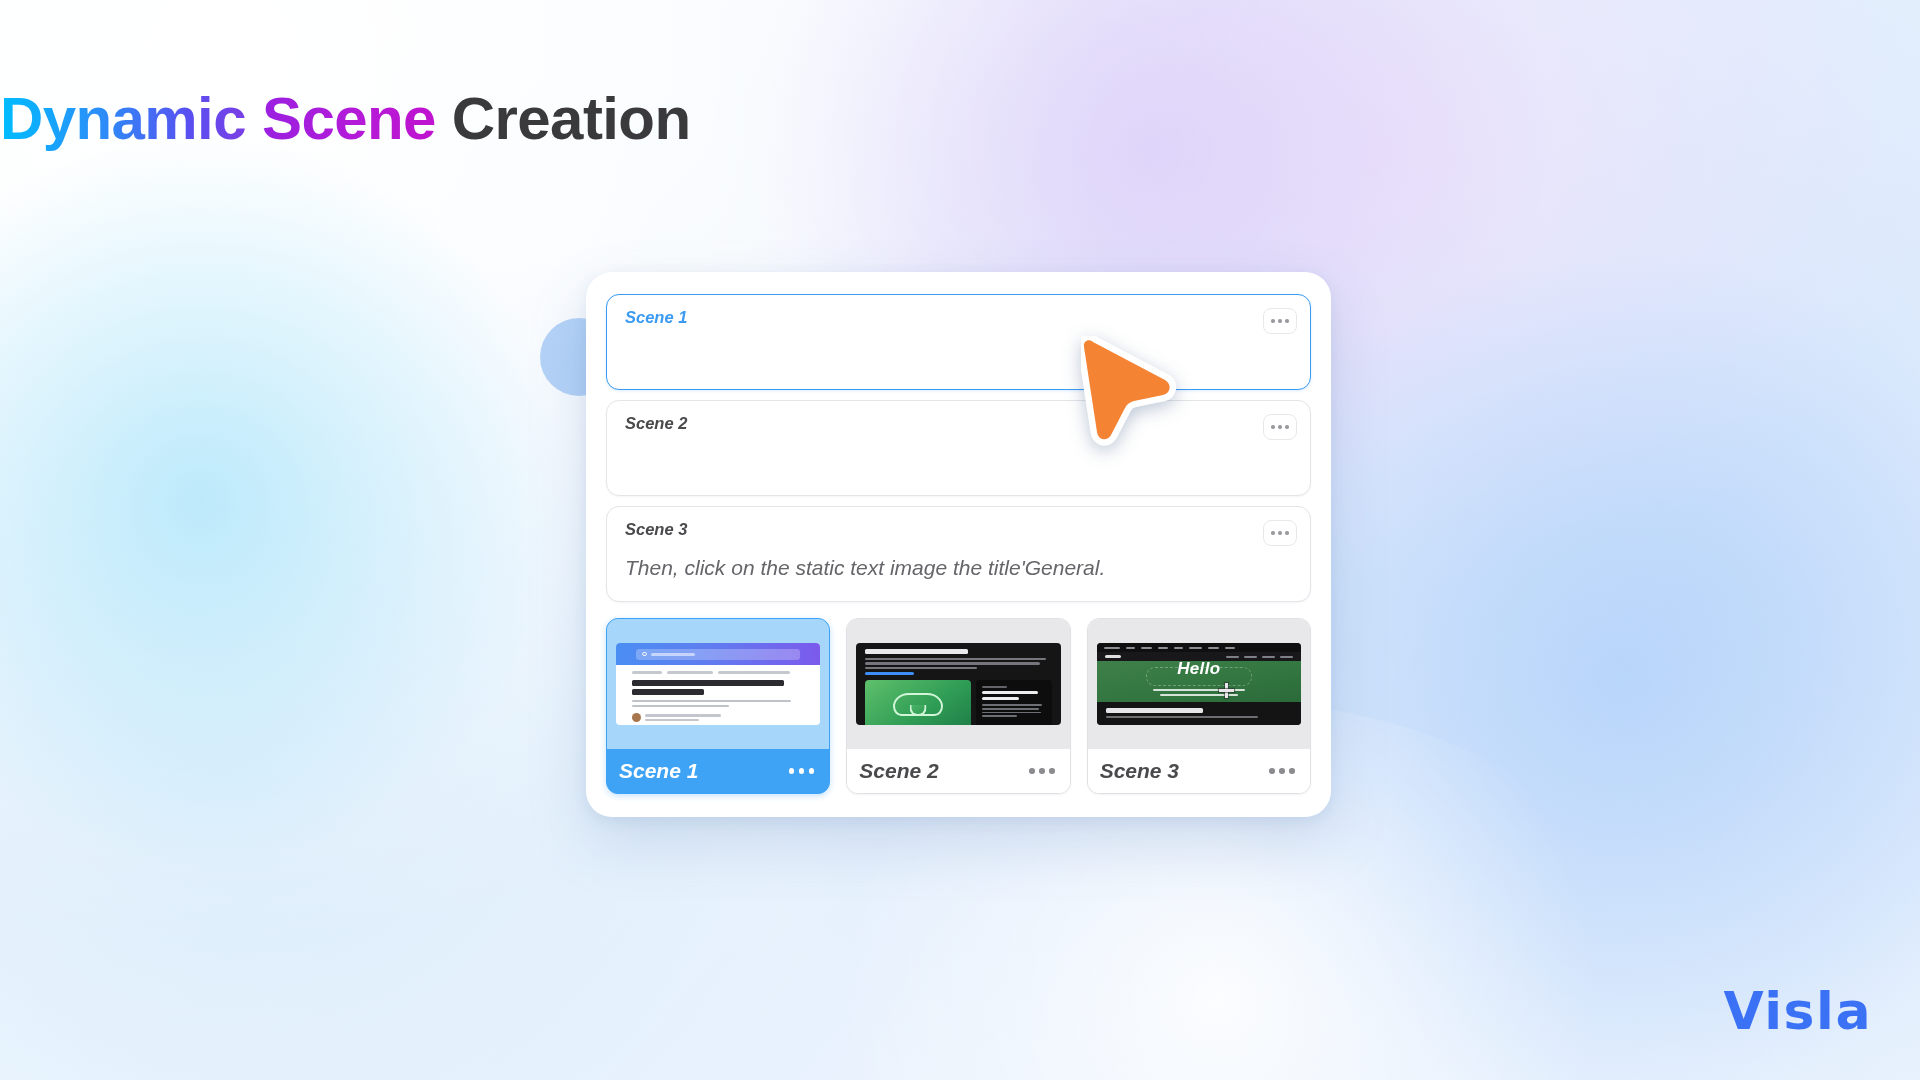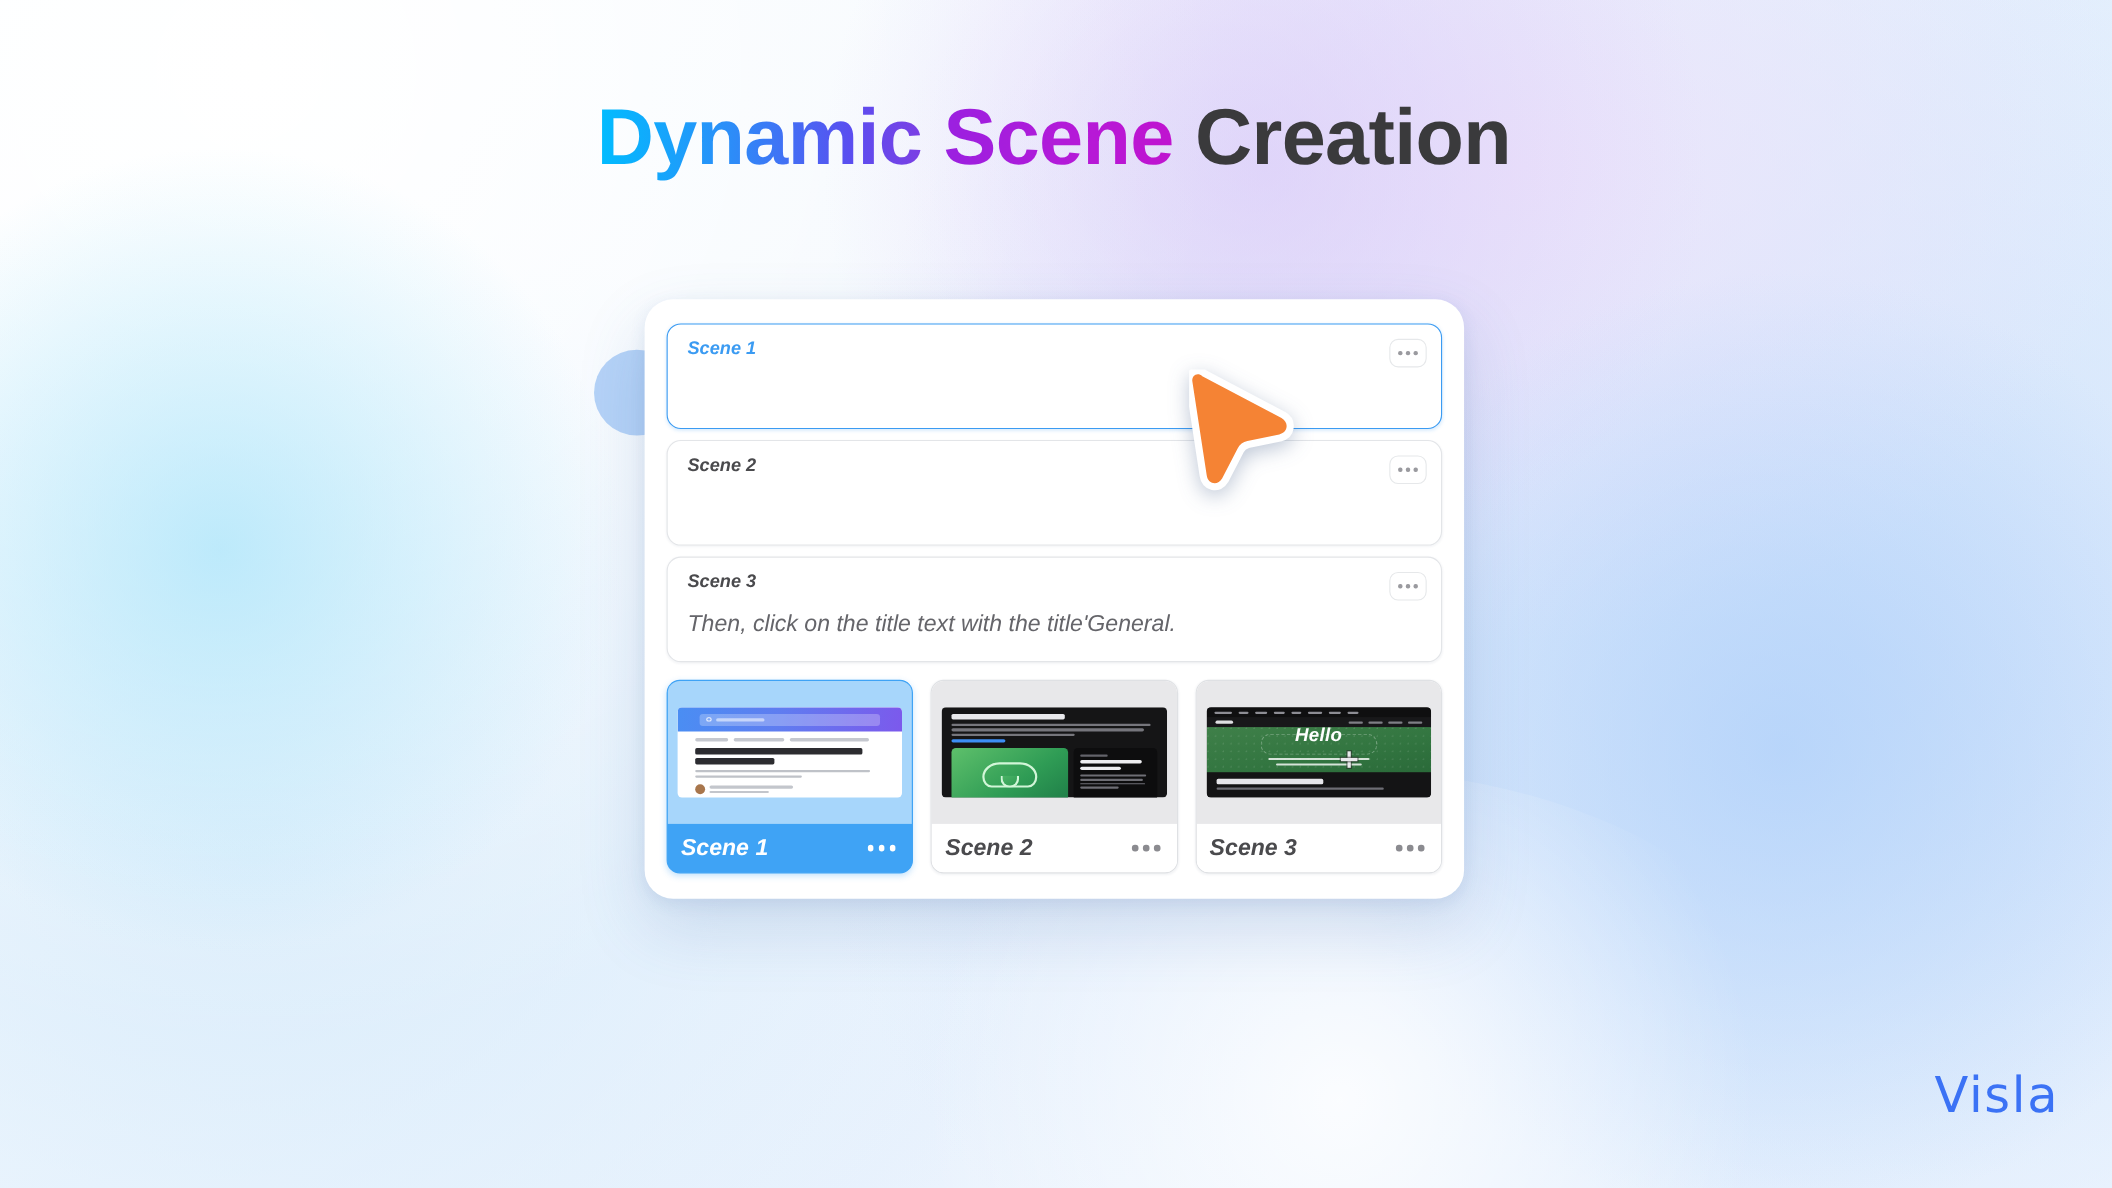--- a/index.html
+++ b/index.html
@@ -35,22 +35,22 @@
   #blob-white { left: 40%; bottom: -220px; width: 900px; height: 600px;
                 background: radial-gradient(circle, rgba(255,255,255,.85) 0%, rgba(255,255,255,0) 70%); }
   #dot-a { left: 540px; top: 318px; width: 78px; height: 78px; background: rgba(125,177,240,.55); }
   #dot-b { left: 600px; top: 300px; width: 48px; height: 48px; background: rgba(125,177,240,.45); }
 
   
   #headline {
     position: absolute;
     top: 84px;
     left: 0; right: 4px;
-    text-align: center;
-    font-size: 72px;
+    text-align: left;
+    font-size: 60px;
     font-weight: 700;
     letter-spacing: -.6px;
     white-space: nowrap;
   }
   .w-dynamic {
     background: linear-gradient(90deg, #00bdff 0%, #2d8cf8 42%, #5a4ef0 78%, #7b3fe4 100%);
     -webkit-background-clip: text; background-clip: text;
     -webkit-text-fill-color: transparent; color: transparent;
   }
   .w-scene {
@@ -290,23 +290,23 @@
     left: 1081px; top: 336px;
     width: 112px; height: 112px;
     pointer-events: none;
     z-index: 40;
     filter: drop-shadow(0 5px 9px rgba(40,70,120,.30));
   }
 
   
   #visla-logo {
     position: absolute;
-    right: 48px; bottom: 58px;
-    font-size: 45px;
-    font-weight: 400;
+    right: 48px; bottom: 39px;
+    font-size: 52px;
+    font-weight: 700;
     color: #3b72f5;
     letter-spacing: 1.5px;
     font-family: "DejaVu Sans", sans-serif;
   }
 </style>
 </head>
 <body>
 
 <div id="stage">
 
@@ -338,21 +338,21 @@
         <div class="row-title">Scene 2</div>
         <div class="dots-btn">
             <i></i>
             <i></i>
             <i></i>
           </div>
       </div>
 
       <div class="scene-row">
         <div class="row-title">Scene 3</div>
-        <div class="row-desc">Then, click on the title text with the title'General.</div>
+        <div class="row-desc">Then, click on the static text image the title'General.</div>
         <div class="dots-btn">
             <i></i>
             <i></i>
             <i></i>
           </div>
       </div>
 
     </div>
 
     <div id="thumb-strip">

